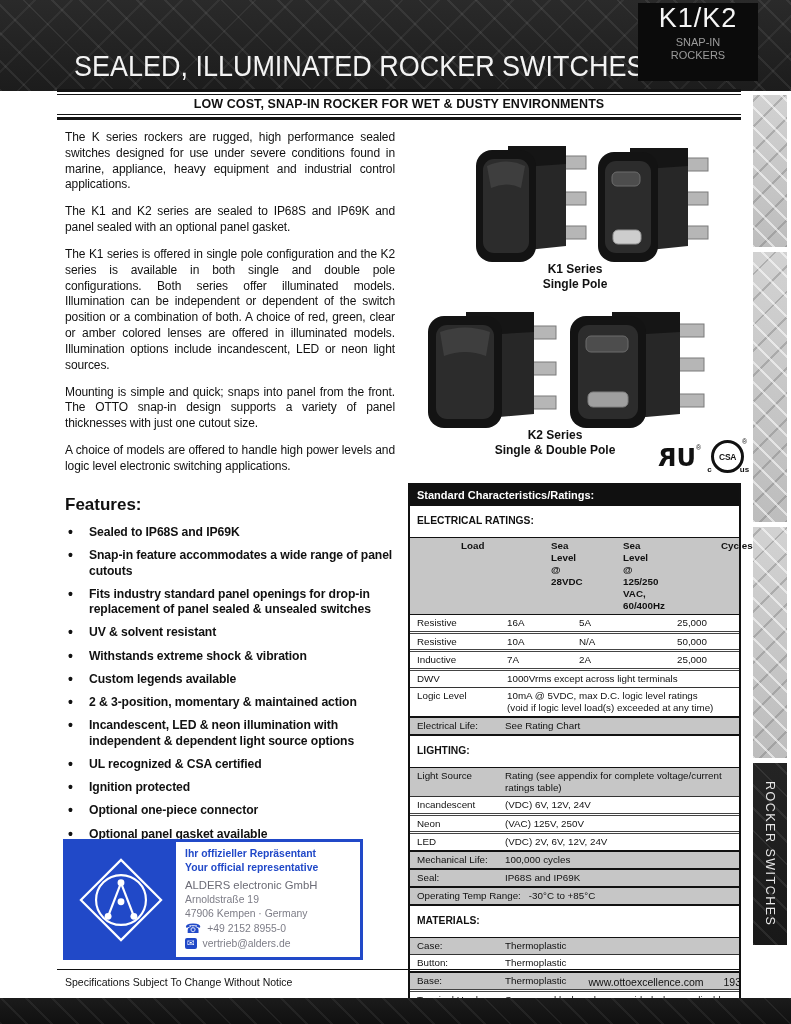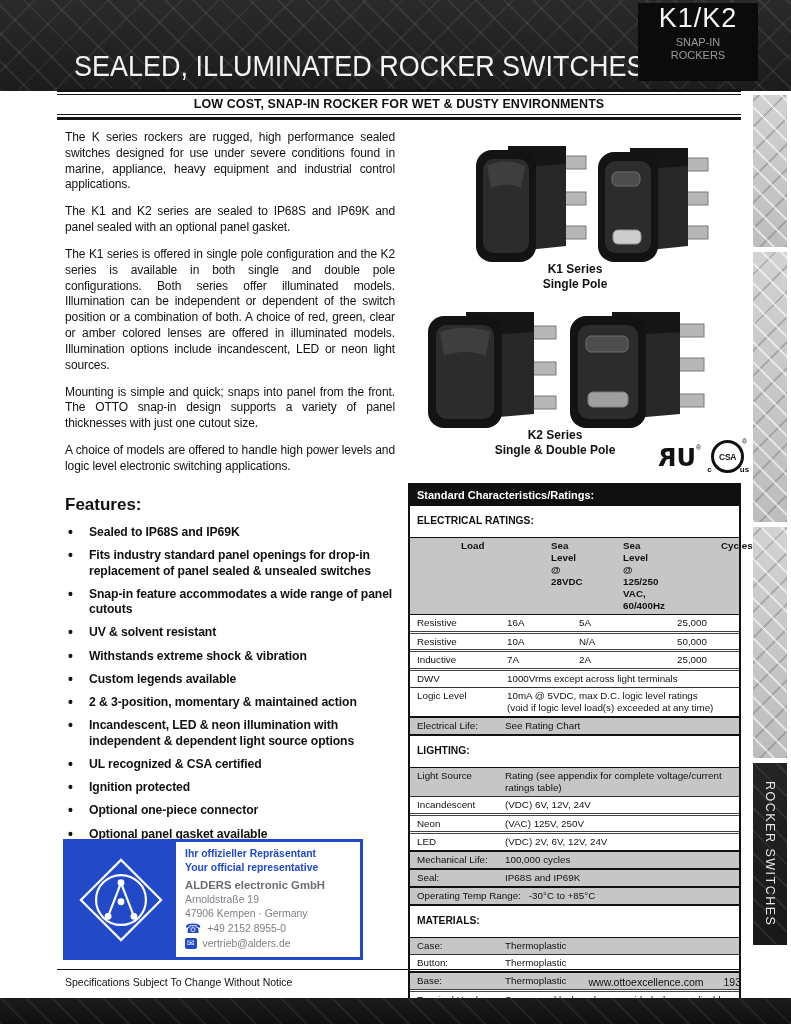--- a/index.html
+++ b/index.html
@@ -77,21 +77,21 @@
   .flexrow .val{flex:1;}
   .bold{font-weight:400;}
   .preline{white-space:pre-line;}
 
   
   .rep-box{position:absolute;left:63px;top:839px;width:300px;height:121px;
     border:3px solid #2149c8;box-sizing:border-box;display:flex;background:#fff;}
   .rep-logo{flex:0 0 110px;background:#2149c8;display:flex;align-items:center;justify-content:center;}
   .rep-text{padding:5px 9px;font-size:10.4px;line-height:1.32;color:#7d7d87;}
   .rep-blue{color:#2149c8;font-weight:700;}
-  .rep-company{color:#6c6c76;font-weight:700;font-size:11.3px;margin-top:4px;}
+  .rep-company{color:#6c6c76;font-weight:400;font-size:11.3px;margin-top:4px;}
   .contact-row{display:flex;align-items:center;gap:6px;margin-top:1px;}
   .phone-glyph{color:#2149c8;font-size:13px;line-height:1;}
   .mail-glyph{background:#2149c8;color:#fff;font-size:9px;line-height:1;border-radius:2px;
     padding:1px 2px;}
 
   
   .footer-rule{position:absolute;left:57px;top:969px;width:684px;height:1px;background:#111;}
   .footer{position:absolute;left:65px;top:976px;width:676px;display:flex;
     justify-content:space-between;font-size:10.5px;}
   .footer-right{display:flex;gap:20px;}
@@ -144,22 +144,22 @@
     <p>The K1 and K2 series are sealed to IP68S and IP69K and panel sealed with an optional panel gasket.</p>
     <p>The K1 series is offered in single pole configuration and the K2 series is available in both single and double pole configurations. Both series offer illuminated models. Illumination can be independent or dependent of the switch position or a combination of both. A choice of red, green, clear or amber colored lenses are offered in illuminated models. Illumination options include incandescent, LED or neon light sources.</p>
     <p>Mounting is simple and quick; snaps into panel from the front. The OTTO snap-in design supports a variety of panel thicknesses with just one cutout size.</p>
     <p>A choice of models are offered to handle high power levels and logic level electronic switching applications.</p>
   </div>
 
   <div class="features">
     <h2>Features:</h2>
     <ul>
       <li>Sealed to IP68S and IP69K</li>
+      <li>Snap-in feature accommodates a wide range of panel cutouts</li>
       <li>Fits industry standard panel openings for drop-in replacement of panel sealed &amp; unsealed switches</li>
-      <li>Snap-in feature accommodates a wide range of panel cutouts</li>
       <li>UV &amp; solvent resistant</li>
       <li>Withstands extreme shock &amp; vibration</li>
       <li>Custom legends available</li>
       <li>2 &amp; 3-position, momentary &amp; maintained action</li>
       <li>Incandescent, LED &amp; neon illumination with independent &amp; dependent light source options</li>
       <li>UL recognized &amp; CSA certified</li>
       <li>Ignition protected</li>
       <li>Optional one-piece connector</li>
       <li>Optional panel gasket available</li>
       <li>RoHS compliant</li>

